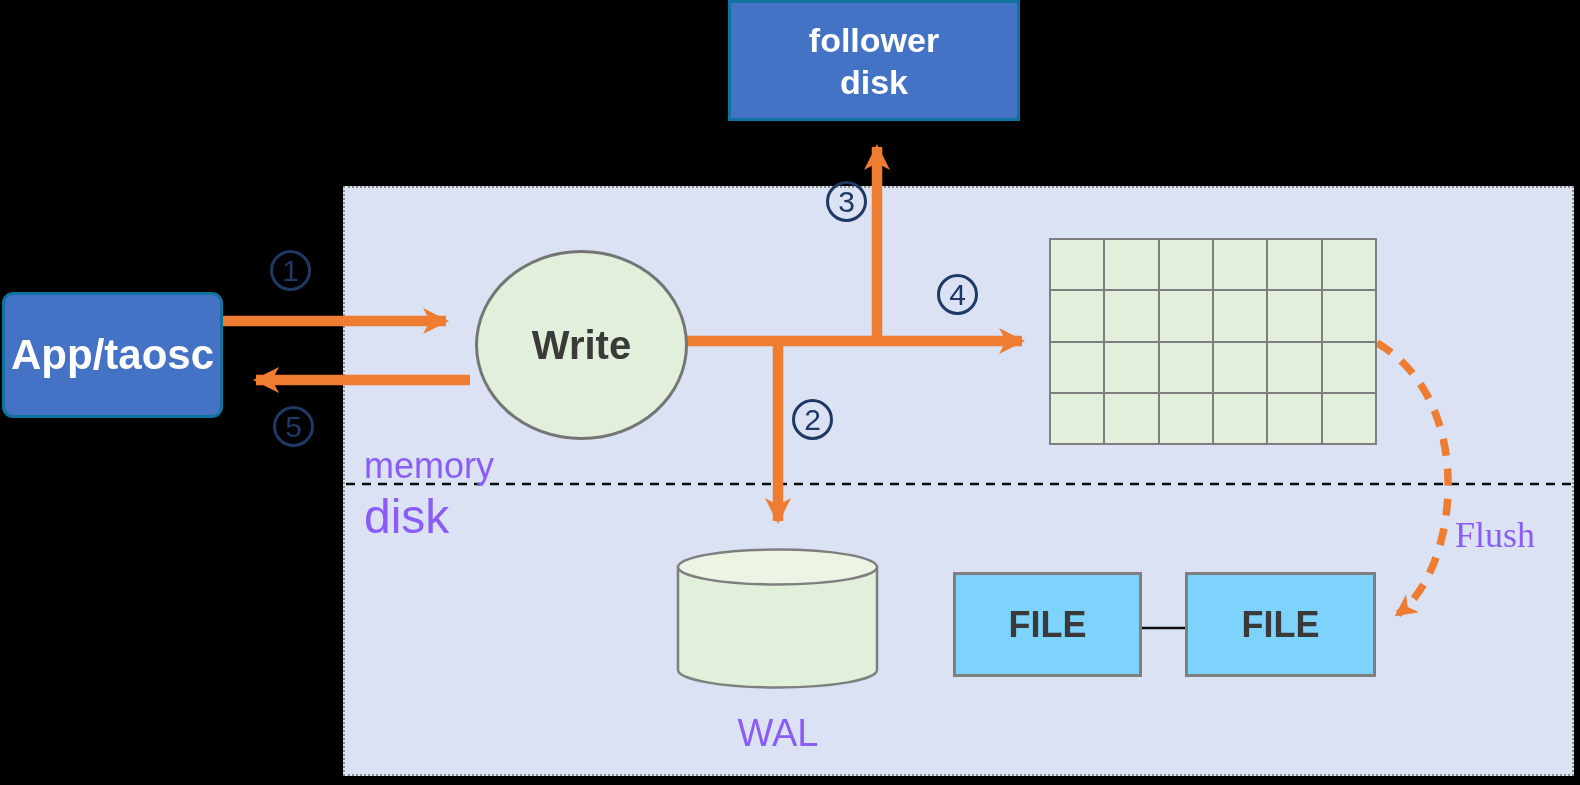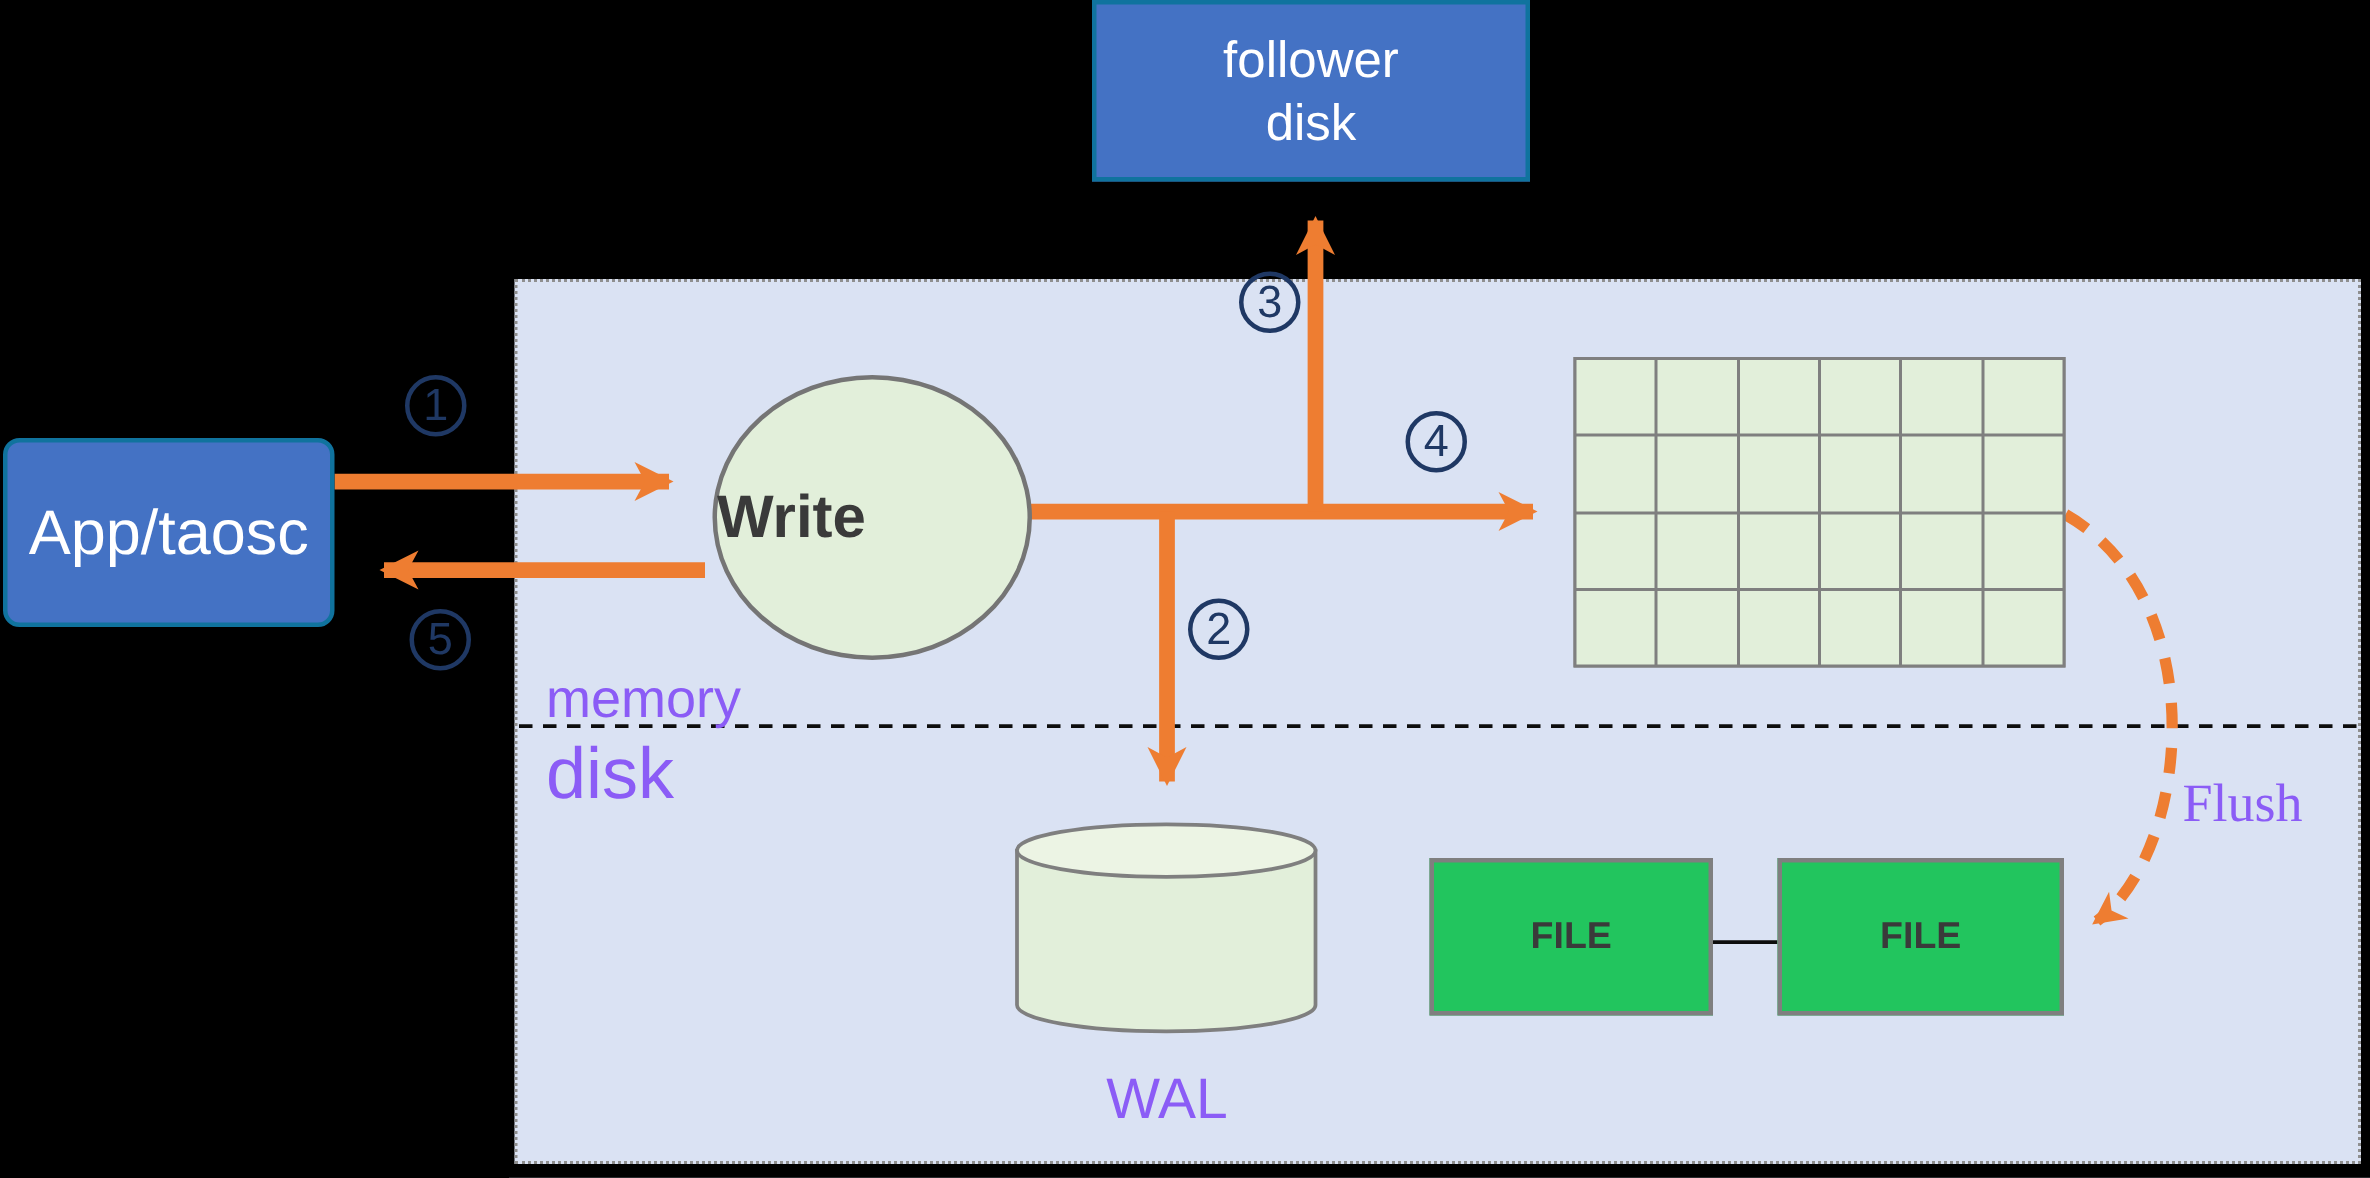--- a/index.html
+++ b/index.html
@@ -8,44 +8,44 @@
     font-family:"Liberation Sans", sans-serif;
   }
   
   .panel{
     position:absolute;left:343px;top:186px;width:1231px;height:590px;
     background:#DAE2F3;border:2px dotted #8f8f8f;box-sizing:border-box;
   }
   
   .bluebox{
     position:absolute;background:#4472C4;border:3px solid #10739E;box-sizing:border-box;
-    color:#fff;font-weight:normal;display:flex;align-items:center;justify-content:center;
+    color:#fff;font-weight:bold;display:flex;align-items:center;justify-content:center;
     text-align:center;
   }
   #app-box{left:2px;top:292px;width:221px;height:126px;font-size:42px;border-radius:11px;}
   #follower-box{left:728px;top:0px;width:292px;height:121px;font-size:34px;line-height:42px;flex-direction:column;}
   
   #write-circle{
     position:absolute;left:475px;top:250px;width:213px;height:190px;border-radius:50%;
     background:#E2EFDA;border:3px solid #757575;box-sizing:border-box;
-    display:flex;align-items:center;
+    display:flex;align-items:center;justify-content:center;
     font-size:40px;font-weight:bold;color:#3a3a3a;
   }
   
   #memtable{
     position:absolute;left:1049px;top:238px;width:328px;height:207px;box-sizing:border-box;
     background:#7F7F7F;border:2px solid #7F7F7F;display:grid;
     grid-template-columns:repeat(6,1fr);grid-template-rows:repeat(4,1fr);gap:2px;
   }
   #memtable .cell{background:#E2EFDA;}
   
   .filebox{
-    position:absolute;top:572px;height:105px;background:#22c55e;border:3px solid #7F7F7F;
+    position:absolute;top:572px;height:105px;background:#7dd3fc;border:3px solid #7F7F7F;
     box-sizing:border-box;display:flex;align-items:center;justify-content:center;
-    font-size:25px;font-weight:bold;color:#3a3a3a;
+    font-size:36px;font-weight:bold;color:#3a3a3a;
   }
   #file-1{left:953px;width:189px;}
   #file-2{left:1185px;width:191px;}
   
   .lbl{position:absolute;color:#8b5cf6;white-space:nowrap;}
   #lbl-memory{left:364px;top:445px;font-size:36px;}
   #lbl-disk{left:364px;top:489px;font-size:48px;}
   #lbl-wal{left:778px;top:712px;font-size:38px;transform:translateX(-50%);}
   #lbl-flush{left:1455px;top:514px;font-size:36px;font-family:Liberation Serif, serif;}
   #lbl-leader{right:23px;top:710px;font-size:38px;}

